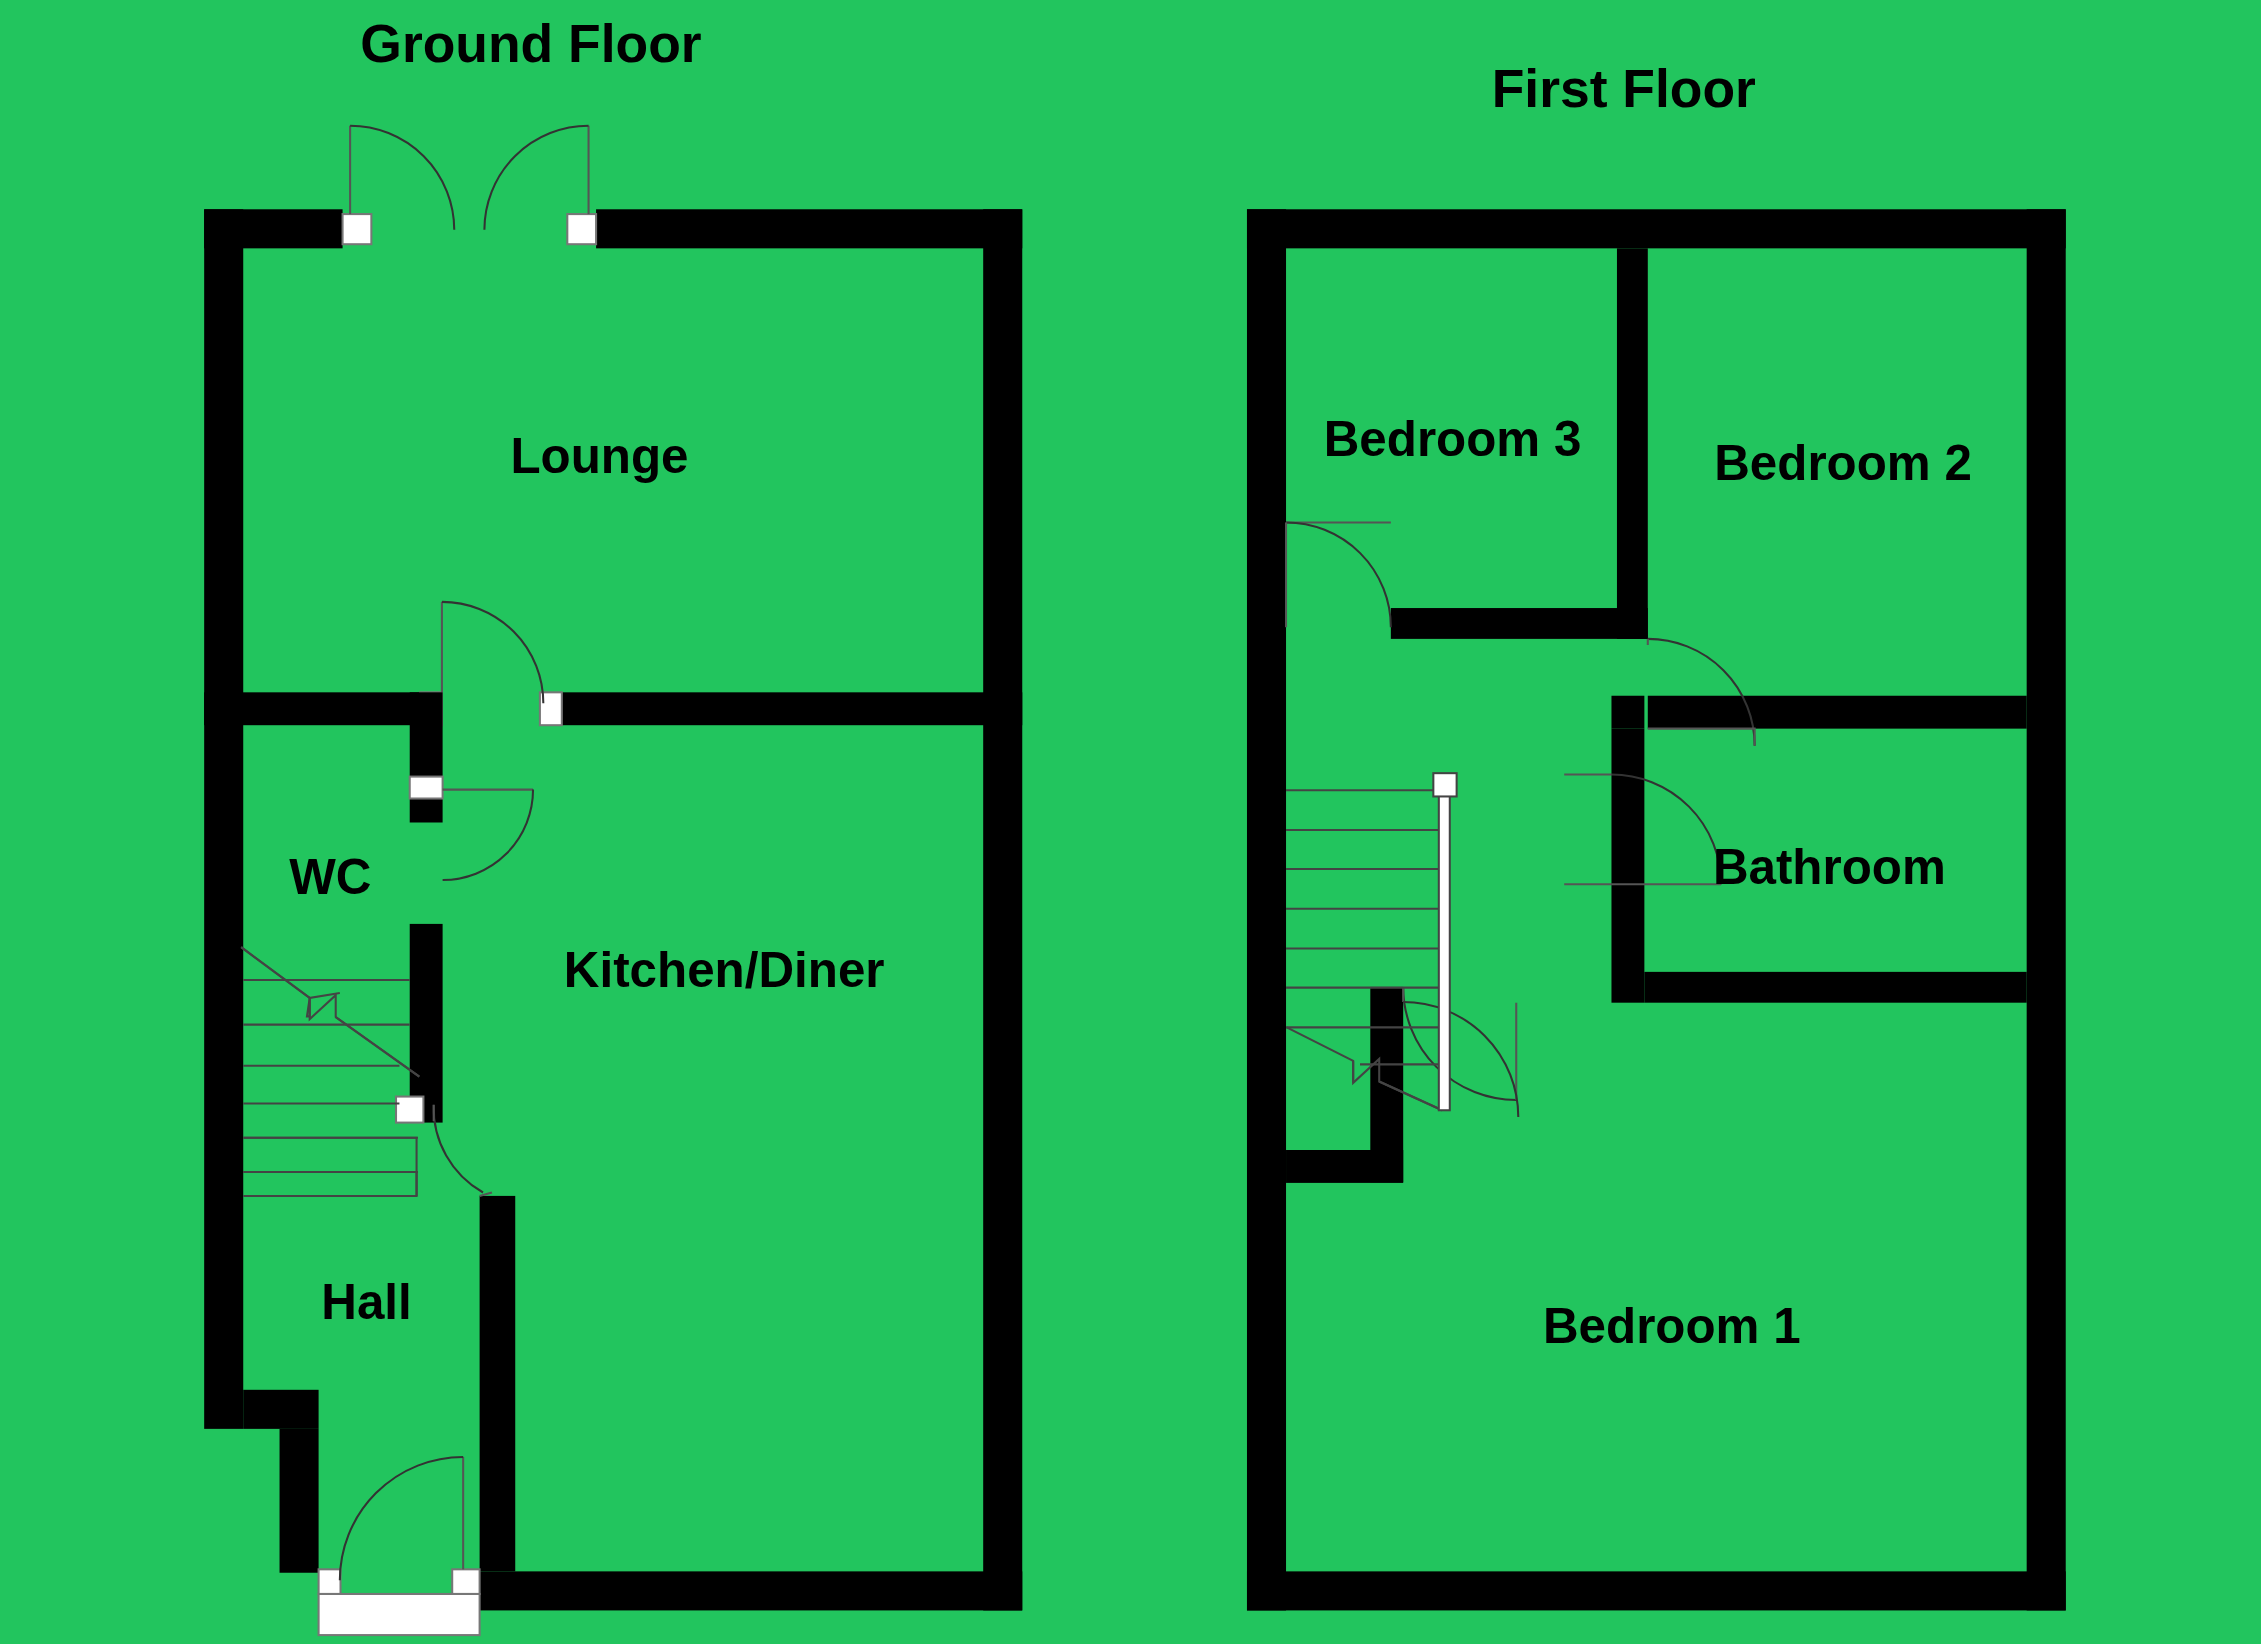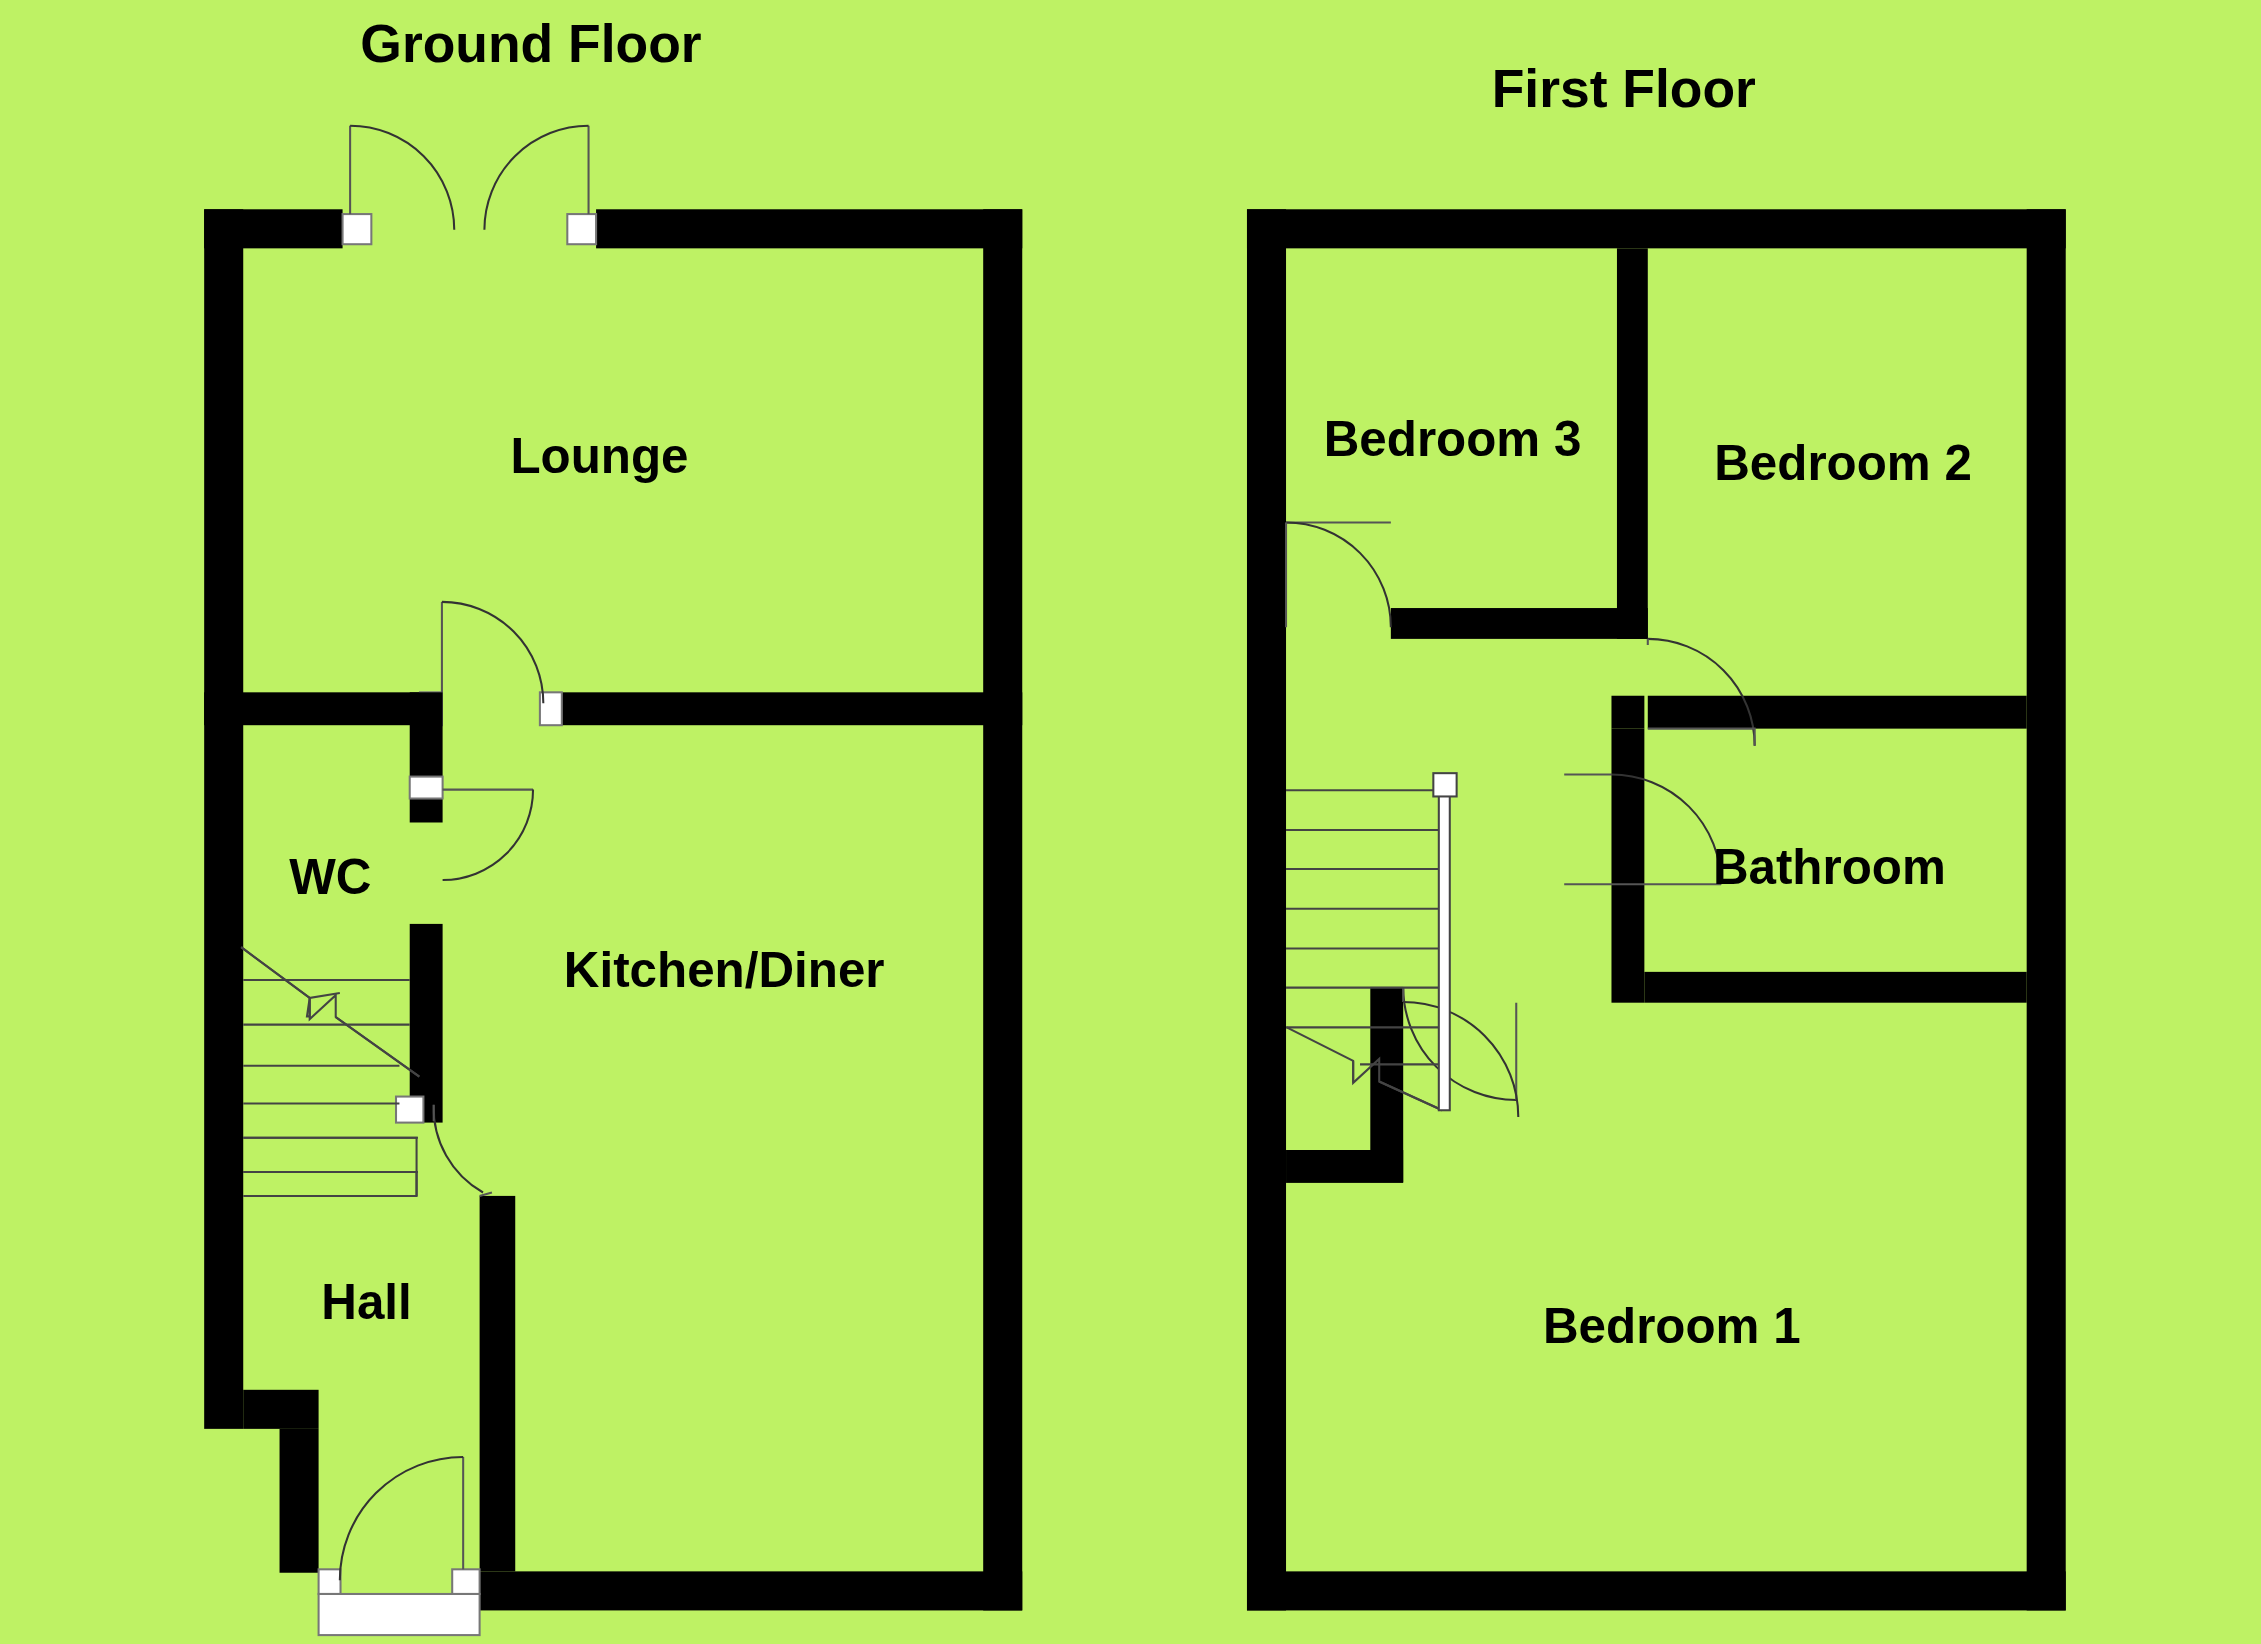--- a/index.html
+++ b/index.html
@@ -11,21 +11,21 @@
   body {
     width: 2261px;
     height: 1645px;
     font-family: "Liberation Sans", sans-serif;
     overflow: hidden;
   }
   #plan-root {
     position: relative;
     width: 2261px;
     height: 1645px;
-    background: #bef264;
+    background: #22c55e;
   }
   svg.floorplan-svg {
     display: block;
     width: 2261px;
     height: 1645px;
   }
   .floor-title {
     font-family: "Liberation Sans", sans-serif;
     font-weight: bold;
     font-size: 78px;

